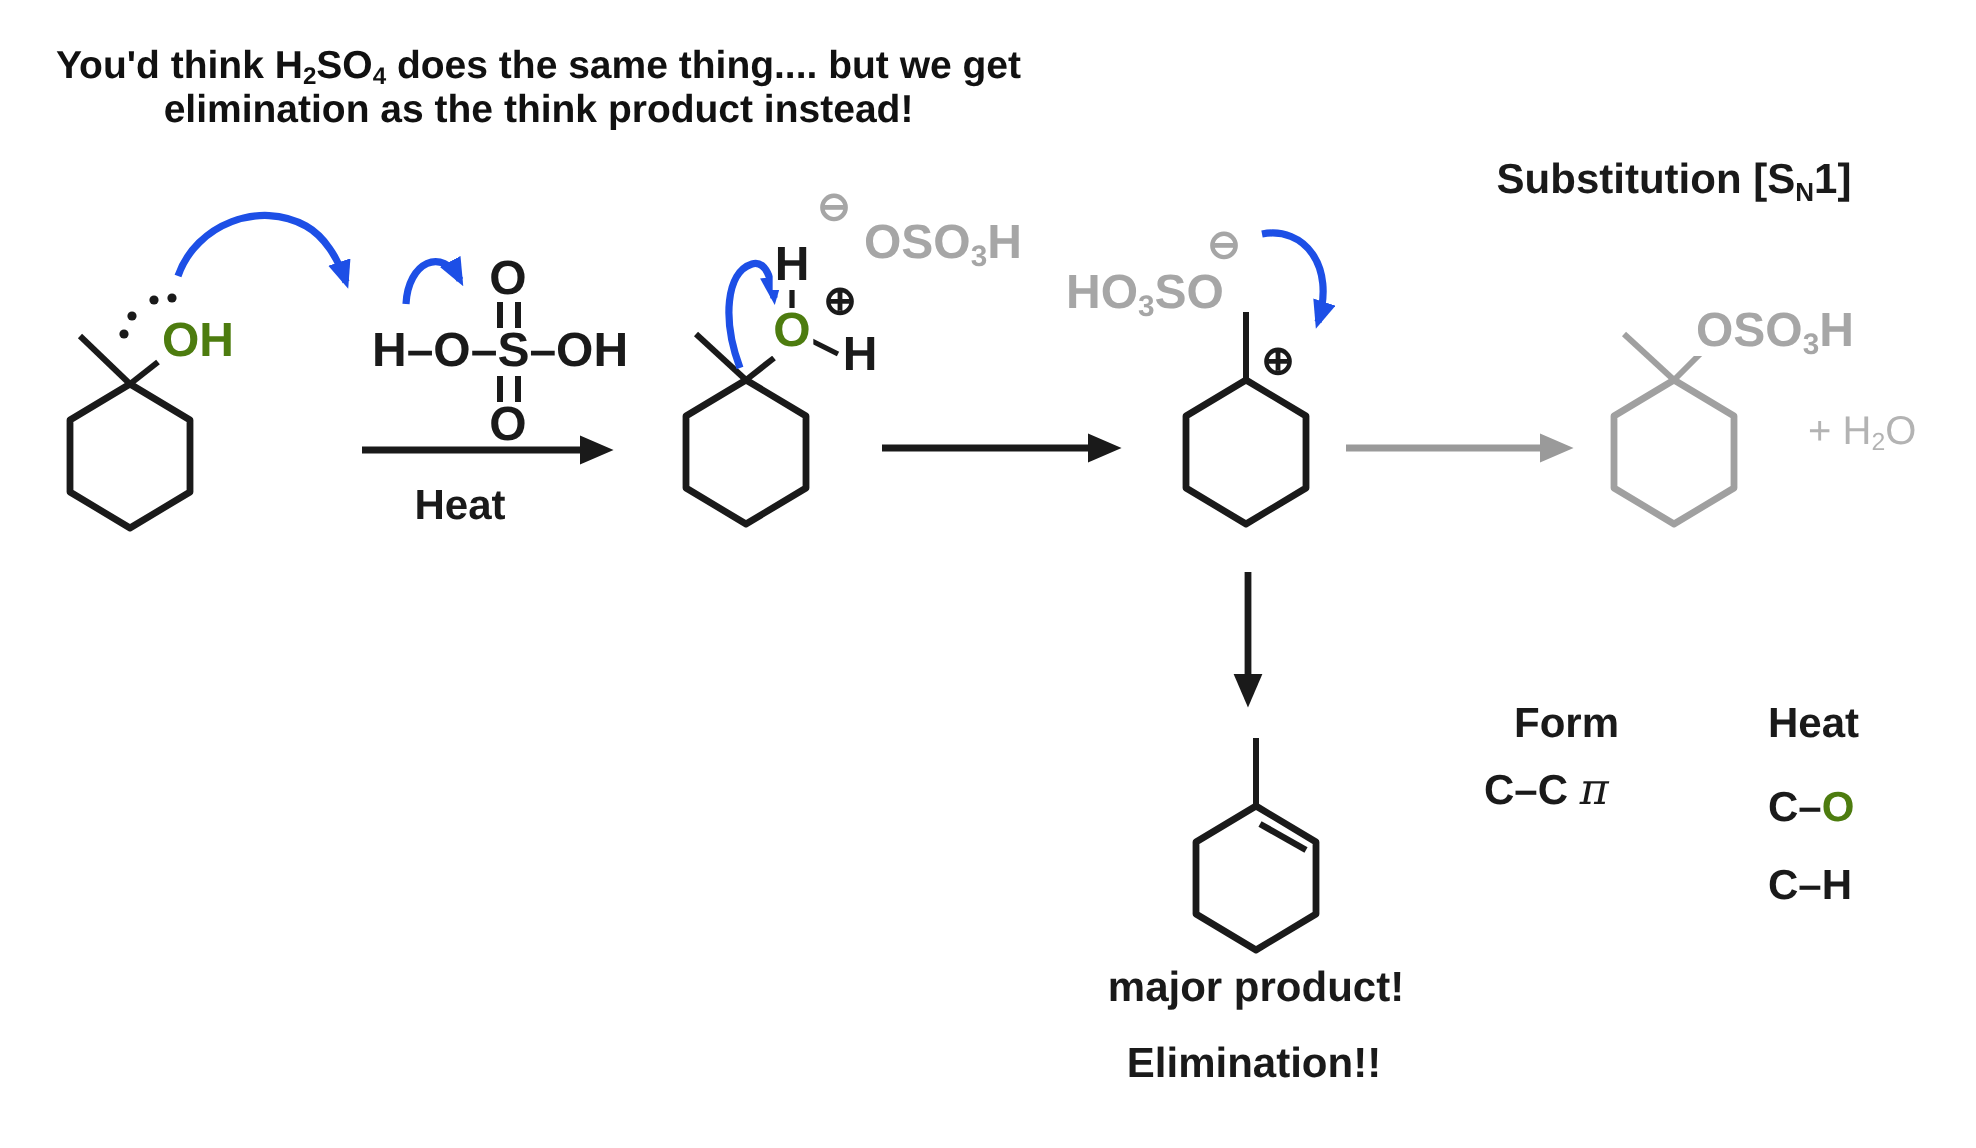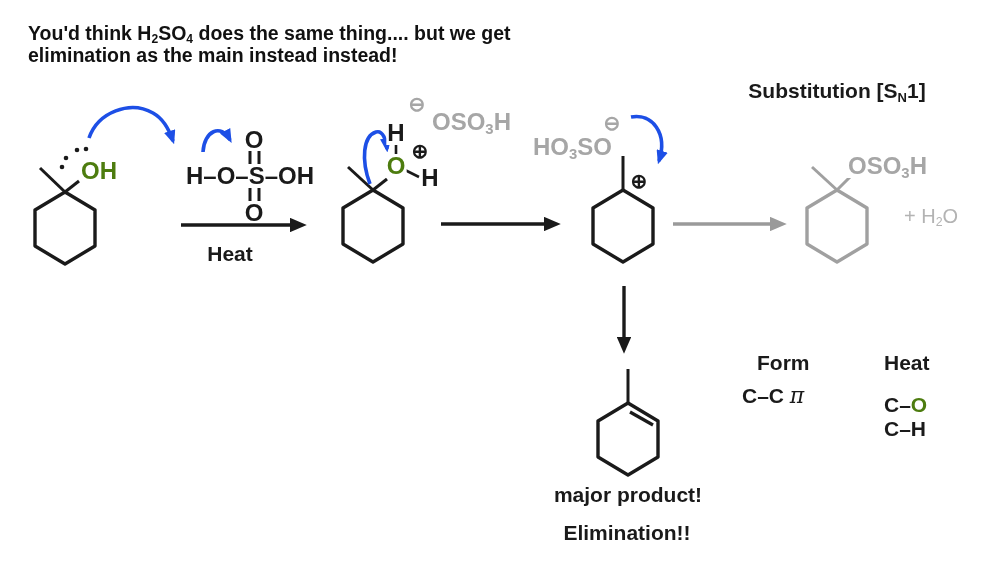--- a/index.html
+++ b/index.html
@@ -1,17 +1,17 @@
 <!DOCTYPE html>
 <html><head>
 <meta charset="utf-8">
 <style>
   html,body{margin:0;padding:0;background:#fff;}
   .stage{position:relative;width:988px;height:574px;background:#ffffff;
-         font-family:"Liberation Sans",sans-serif;color:#1a1a1a;overflow:hidden;}
+         font-family:"Liberation Sans",sans-serif;color:#1a1a1a;overflow:hidden;text-align:center;}
   svg{position:absolute;left:0;top:0;}
   .heading{position:absolute;left:28px;top:22px;font-size:19.5px;font-weight:bold;
            line-height:22px;color:#111;}
   .lbl{position:absolute;transform:translate(-50%,-50%);white-space:nowrap;
        font-weight:bold;line-height:1;}
   .lbl-left{position:absolute;transform:translate(0,-50%);white-space:nowrap;
        font-weight:bold;line-height:1;}
   .atom{font-size:24px;}
   .sm{font-size:20px;}
   .cap{font-size:21px;}
@@ -83,21 +83,21 @@
 
     <line x1="624" y1="286" x2="624" y2="338" stroke="#1a1a1a" stroke-width="3.4" marker-end="url(#mk)"></line>
 
     <polygon points="628,403 658,421 658,457 628,475 598,457 598,421" fill="none" stroke="#1a1a1a" stroke-width="3.4" stroke-linejoin="round"></polygon>
     <line x1="628" y1="403" x2="628" y2="369" stroke="#1a1a1a" stroke-width="3"></line>
     <line x1="630" y1="412" x2="653" y2="425" stroke="#1a1a1a" stroke-width="3.2"></line>
   </svg>
 
   <div class="heading">
     <div><span>You'd think H</span><sub>2</sub><span>SO</span><sub>4</sub><span> does the same thing.... but we get</span></div>
-    <div>elimination as the main instead instead!</div>
+    <div>elimination as the think product instead!</div>
   </div>
 
   <div class="lbl atom red bg" style="left:99px;top:171px;">OH</div>
   <div class="lbl-left atom" style="left:186px;top:176px;">H–O–S–OH</div>
   <div class="lbl atom" style="left:254px;top:140px;">O</div>
   <div class="lbl atom" style="left:254px;top:213px;">O</div>
   <div class="lbl cap" style="left:230px;top:253px;">Heat</div>
 
   <div class="lbl atom bg" style="left:396px;top:133px;">H</div>
   <div class="lbl atom red bg" style="left:396px;top:166px;">O</div>
@@ -114,15 +114,15 @@
   <div class="lbl-left atom gray bg" style="left:847px;top:166px;"><span>OSO</span><sub>3</sub><span>H</span></div>
   <div class="lbl-left lgray" style="left:904px;top:216px;font-size:20px;"><span>+ H</span><sub>2</sub><span>O</span></div>
 
   <div class="lbl cap" style="left:627px;top:532px;">Elimination!!</div>
   <div class="lbl cap" style="left:628px;top:494px;">major product!</div>
 
   <div class="lbl-left cap" style="left:742px;top:362px;margin-left:15px;">Form</div>
   <div class="lbl-left cap" style="left:884px;top:362px;">Heat</div>
   <div class="lbl-left cap" style="left:742px;top:396px;"><span>C–C </span><span class="pi">π</span></div>
   <div class="lbl-left cap" style="left:884px;top:404px;"><span>C–</span><span class="red">O</span></div>
-  <div class="lbl-left cap" style="left:884px;top:428px;">C–H</div>
+  <div class="lbl-left cap" style="left:884px;top:443px;">C–H</div>
 
 </div>
 
 </body></html>

